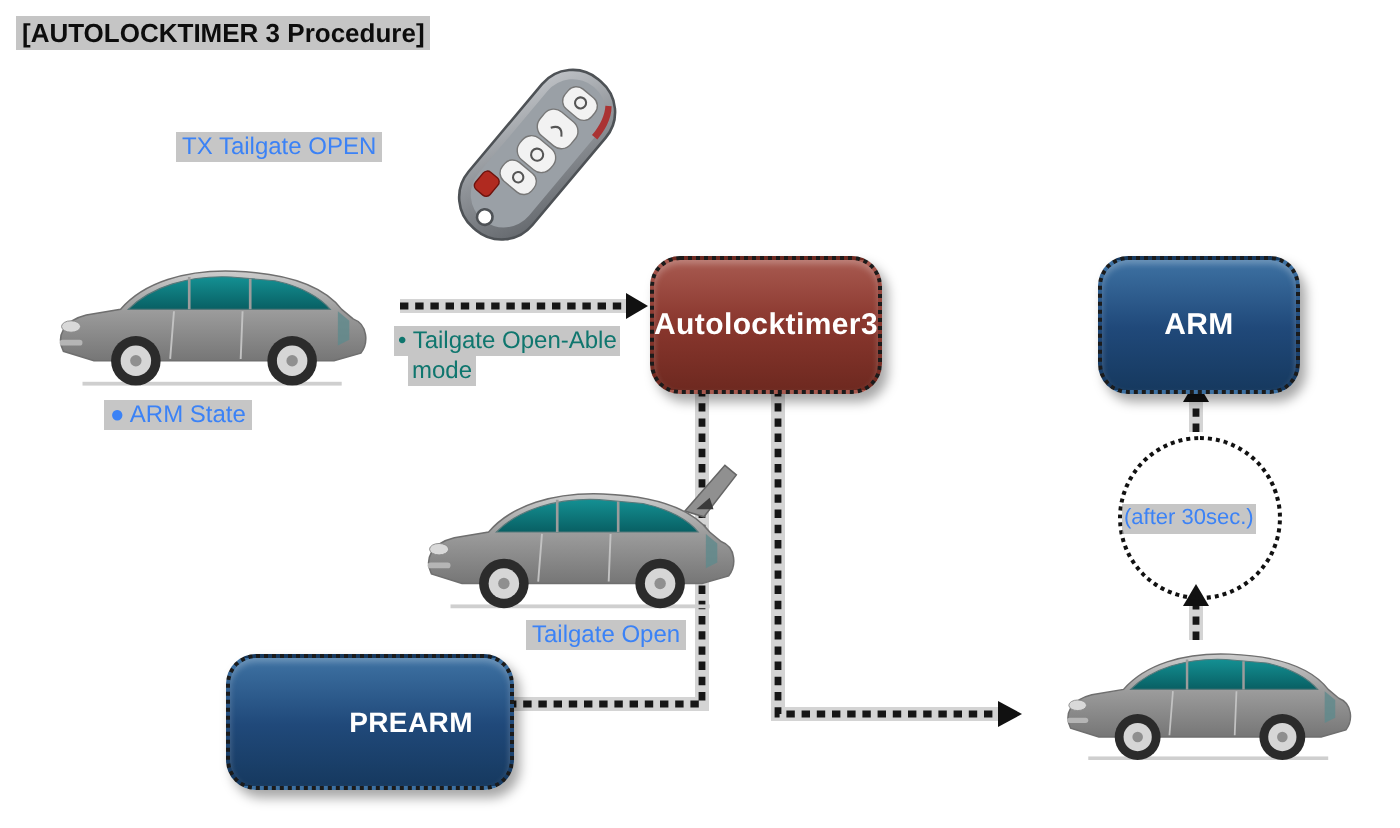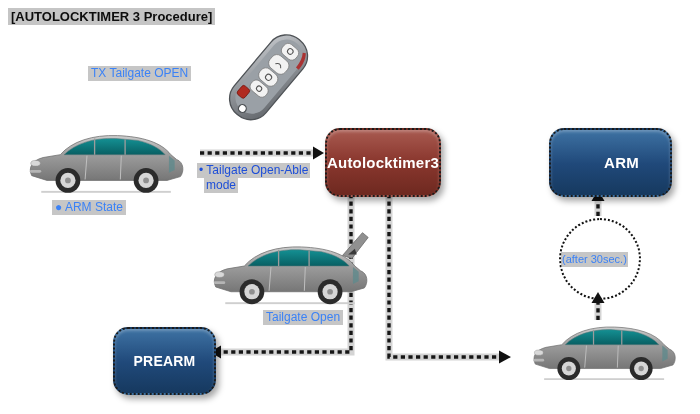--- a/index.html
+++ b/index.html
@@ -17,30 +17,30 @@
   }
   .node {
     position:absolute; border:2px dotted #1b1b1b; border-radius:15px;
     display:flex; align-items:center; justify-content:center;
     color:#fff; font-weight:bold; letter-spacing:0.2px;
     box-shadow: 3px 4px 6px rgba(0,0,0,0.35), inset 0 2px 3px rgba(255,255,255,0.25);
   }
   .node.red  { background:linear-gradient(180deg,#a85a50 0%, #8a372e 48%, #6e2920 100%); }
   .node.blue { background:linear-gradient(180deg,#3e72a3 0%, #20497a 52%, #16395f 100%); }
   .node-autolock { left:325px; top:128px; width:112px; height:65px; font-size:15px;text-align:right; }
-  .node-arm     { left:549px; top:128px; width:97px;  height:65px; font-size:15px;padding-left:22px; }
-  .node-prearm  { left:113px; top:327px; width:99px;  height:64px; font-size:14px; }
+  .node-arm     { left:549px; top:128px; width:97px;  height:65px; font-size:15px; }
+  .node-prearm  { left:113px; top:327px; width:99px;  height:64px; font-size:14px;padding-left:41px; }
   .circle-step {
     position:absolute; left:559px; top:218px; width:78px; height:78px;
     border:2px dotted #111; border-radius:50%;
     display:flex; align-items:center; 
   }
   .circle-step .hl { position:static; font-size:11px; padding:0 1px; }
   .openable {
-    position:absolute; left:197px; top:163px; width:132px; font-size:12px; color:#1d4ed8;
+    position:absolute; left:197px; top:163px; width:132px; font-size:12px; color:#0f766e;
   }
   .openable span { background:rgba(163,163,163,0.62); padding:0 2px; line-height:15px; display:inline-block; }
   .openable .l2 { margin-left:7px;text-align:right; }
   .lbl-key      { left:88px;  top:66px; }
   .lbl-armstate { left:52px;  top:200px; }
   .lbl-tgopen   { left:228px; top:310px;margin-left:35px; }
   .lbl-tgclosed { left:400px; top:311px; }
   .connectors { position:absolute; left:0; top:0; width:700px; height:414px; }
   .car { position:absolute; }
   .car1 { left:26px;  top:128px; width:162px; }

